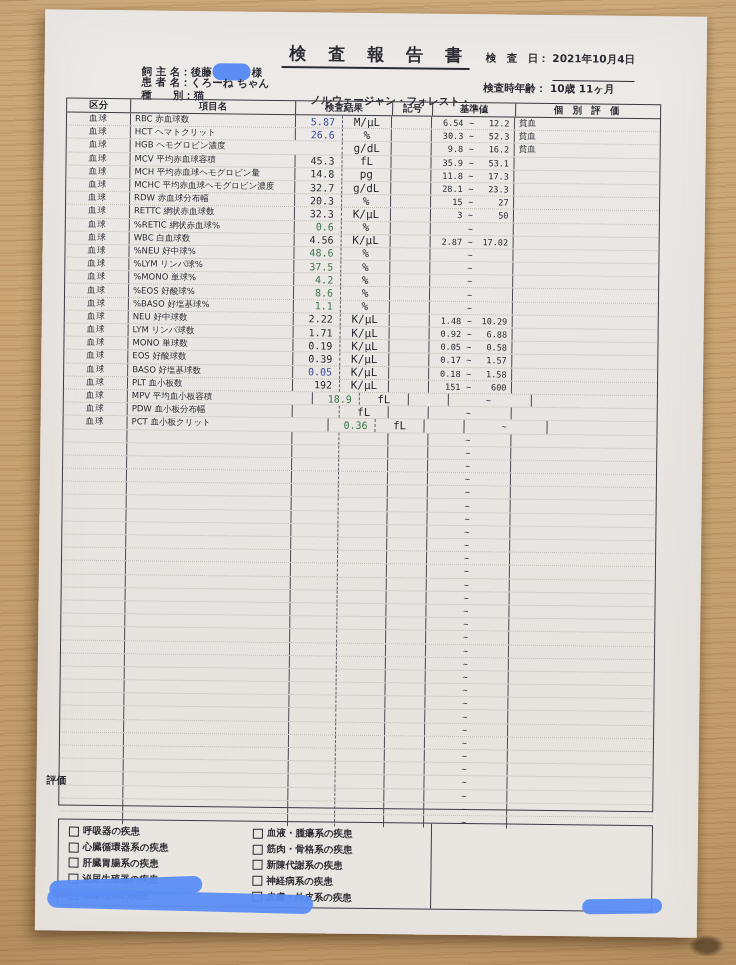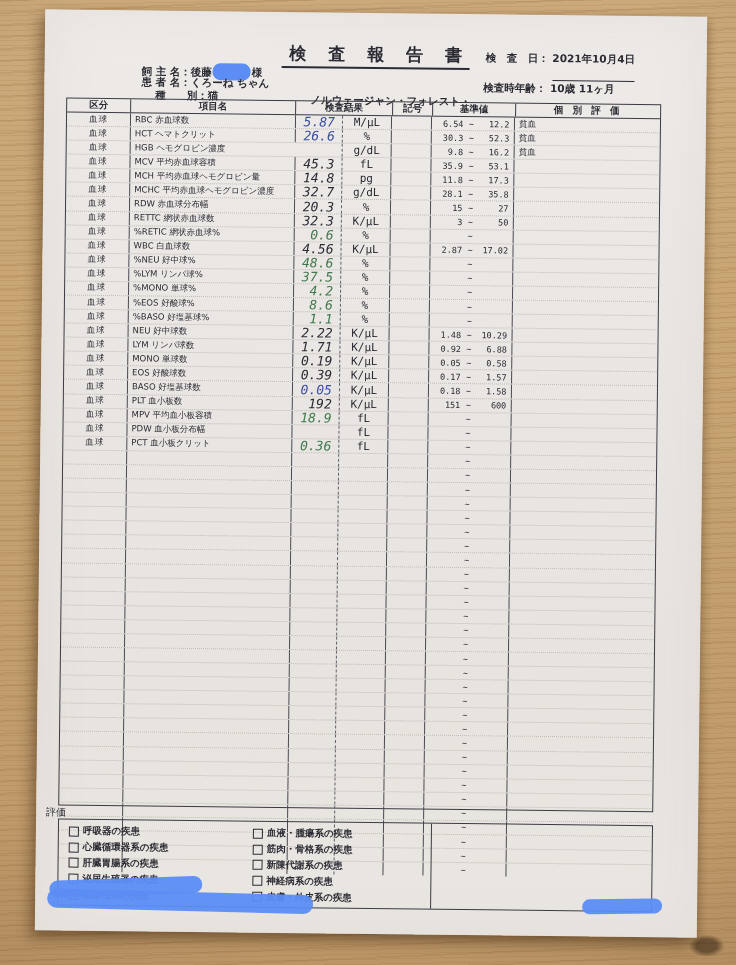--- a/index.html
+++ b/index.html
@@ -23,21 +23,21 @@
   }
   .abs{position:absolute;}
   .doc-title-wrap{top:30px;left:0;right:0;text-align:center;}
   .doc-title{display:inline-block;font-size:17px;font-weight:bold;letter-spacing:8px;
     padding:0 0 1px 8px;border-bottom:2px solid #2b2b33;}
   .hdr-line{font-size:10.5px;font-weight:bold;white-space:nowrap;line-height:13px;}
   .exam-date{top:37px;left:441px;}
   .exam-date .u{border-bottom:1.2px solid #2b2b33;padding-bottom:16px;}
   .owner{top:52px;left:97px;}
   .patient{top:65px;left:97px;}
-  .species{top:78px;left:111px;}
+  .species{top:78px;left:97px;}
   .age{top:67px;left:439px;}
   .breed{top:81px;left:266px;font-size:10.5px;font-weight:bold;white-space:nowrap;}
   .name-redact{display:inline-block;vertical-align:middle;width:38px;height:17px;border-radius:8px;margin:0 1px 2px 1px;}
 
   
   .report-table{left:22px;top:88px;width:595px;height:708px;border:1.5px solid #3b3b43;
     display:flex;flex-direction:column;box-sizing:border-box;background:transparent;}
   .t-header{height:15px;display:flex;border-bottom:1.5px solid #3b3b43;font-weight:bold;font-size:9.5px;}
   .t-header > div{display:flex;align-items:center;justify-content:center;box-sizing:border-box;}
   .h-cat{width:63px;}
@@ -46,33 +46,33 @@
   .h-sym{width:40px;border-left:1px solid #3b3b43;}
   .h-ref{width:83px;border-left:1px solid #3b3b43;}
   .h-eval{flex:1;border-left:1px solid #3b3b43;letter-spacing:3px;}
   .t-body{flex:1;display:flex;flex-direction:column;}
   .t-row{flex:1;display:flex;min-height:0;}
   .t-row + .t-row{border-top:1px dotted #c1bcb4;}
   .t-row > div{box-sizing:border-box;display:flex;align-items:center;overflow:hidden;}
   .c-cat{width:63px;justify-content:center;font-size:8.5px;letter-spacing:1px;font-weight:500;}
   .c-item{width:165px;border-left:1px solid #4a4a52;padding-left:4px;font-size:8.5px;white-space:nowrap;}
   .c-val{width:47px;border-left:1px solid #4a4a52;justify-content:flex-end;padding-right:7px;
-    font-size:13px;font-family:"DejaVu Sans Mono","Liberation Mono",monospace;font-style:italic;}
+    font-size:10px;font-family:"DejaVu Sans Mono","Liberation Mono",monospace;}
   .c-unit{width:49px;border-left:1px dashed #60606a;justify-content:center;font-size:11px;
     font-family:"DejaVu Sans Mono","Liberation Mono",monospace;}
   .c-sym{width:40px;border-left:1px solid #4a4a52;}
   .c-ref{width:83px;border-left:1px solid #4a4a52;justify-content:center;font-size:8.5px;
     font-family:"DejaVu Sans Mono","Liberation Mono",monospace;}
   .c-ref .lo{width:27px;text-align:right;}
   .c-ref .tl{width:16px;text-align:center;}
   .c-ref .hi{width:30px;text-align:right;}
   .c-eval{flex:1;border-left:1px solid #4a4a52;padding-left:4px;font-size:8.5px;}
 
   
-  .eval-label{left:10px;top:796px;font-size:10px;font-weight:normal;}
+  .eval-label{left:10px;top:764px;font-size:10px;font-weight:bold;}
   .eval-box{left:22px;top:809px;width:595px;height:87px;border:1.5px solid #3b3b43;box-sizing:border-box;}
   .eval-divider{position:absolute;left:372px;top:0;bottom:0;border-left:1px solid #3b3b43;}
   .eval-col{position:absolute;top:4px;display:flex;flex-direction:column;}
   .eval-col-1{left:10px;}
   .eval-col-2{left:194px;}
   .eval-item{height:15.8px;display:flex;align-items:center;font-size:9.5px;font-weight:bold;white-space:nowrap;text-align:right;}
   .cbx{display:inline-block;width:8px;height:8px;border:1.4px solid #2b2b33;margin-right:4px;flex:none;}
 
   
   .redact{position:absolute;border-radius:9px;opacity:0.95;}
@@ -186,21 +186,21 @@
   </div>
         <div class="t-row">
     <div class="c-cat">血球</div>
     <div class="c-item">MCHC 平均赤血球ヘモグロビン濃度</div>
     <div class="c-val" style="color: rgb(43, 43, 51);">32.7</div>
     <div class="c-unit">g/dL</div>
     <div class="c-sym"></div>
     <div class="c-ref">
       <span class="lo">28.1</span>
             <span class="tl">~</span>
-            <span class="hi">35.8</span>
+            <span class="hi">23.3</span>
     </div>
     <div class="c-eval"></div>
   </div>
         <div class="t-row">
     <div class="c-cat">血球</div>
     <div class="c-item">RDW 赤血球分布幅</div>
     <div class="c-val" style="color: rgb(43, 43, 51);">20.3</div>
     <div class="c-unit">%</div>
     <div class="c-sym"></div>
     <div class="c-ref">
@@ -388,21 +388,21 @@
     <div class="c-ref">
       <span class="lo">151</span>
             <span class="tl">~</span>
             <span class="hi">600</span>
     </div>
     <div class="c-eval"></div>
   </div>
         <div class="t-row">
     <div class="c-cat">血球</div>
     <div class="c-item">MPV 平均血小板容積</div>
-    <div class="c-val" style="color: rgb(65, 122, 79);">18.9</div>
+    <div class="c-val" style="color: rgb(65, 122, 79); margin-left: 20px;">18.9</div>
     <div class="c-unit">fL</div>
     <div class="c-sym"></div>
     <div class="c-ref">
       <span class="lo"></span>
             <span class="tl">~</span>
             <span class="hi"></span>
     </div>
     <div class="c-eval"></div>
   </div>
         <div class="t-row">
@@ -414,21 +414,21 @@
     <div class="c-ref">
       <span class="lo"></span>
             <span class="tl">~</span>
             <span class="hi"></span>
     </div>
     <div class="c-eval"></div>
   </div>
         <div class="t-row">
     <div class="c-cat">血球</div>
     <div class="c-item">PCT 血小板クリット</div>
-    <div class="c-val" style="color: rgb(65, 122, 79);">0.36</div>
+    <div class="c-val" style="color: rgb(65, 122, 79); margin-left: 36px;">0.36</div>
     <div class="c-unit">fL</div>
     <div class="c-sym"></div>
     <div class="c-ref">
       <span class="lo"></span>
             <span class="tl">~</span>
             <span class="hi"></span>
     </div>
     <div class="c-eval"></div>
   </div>
         <div class="t-row">

